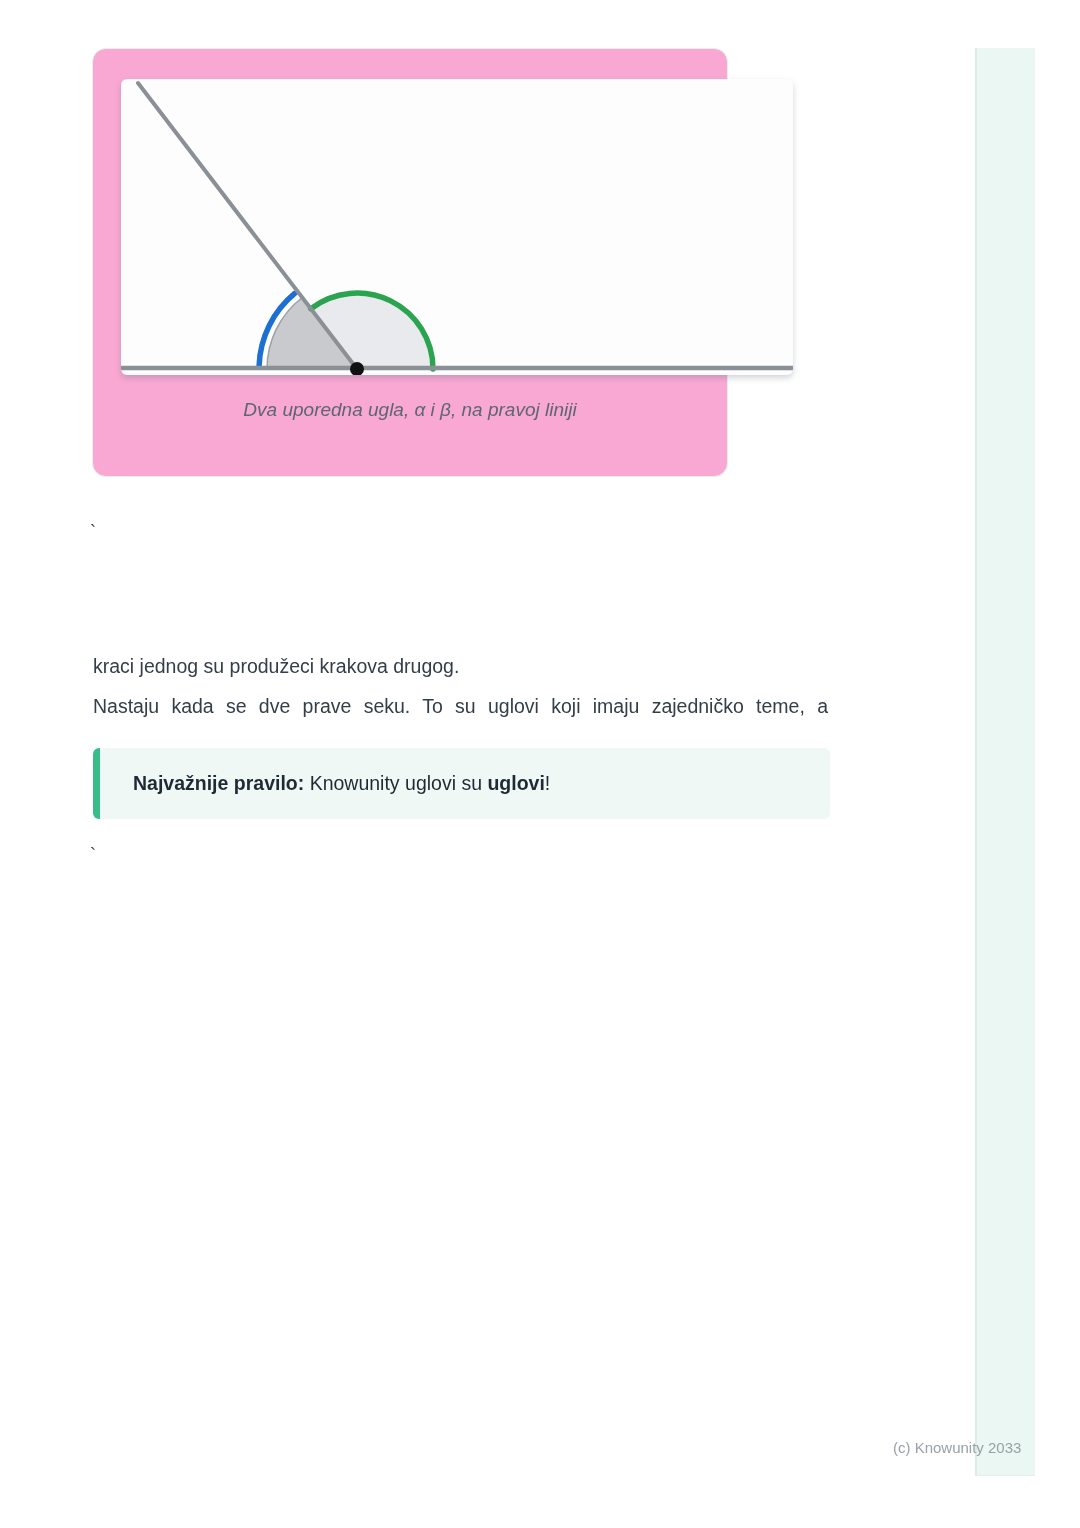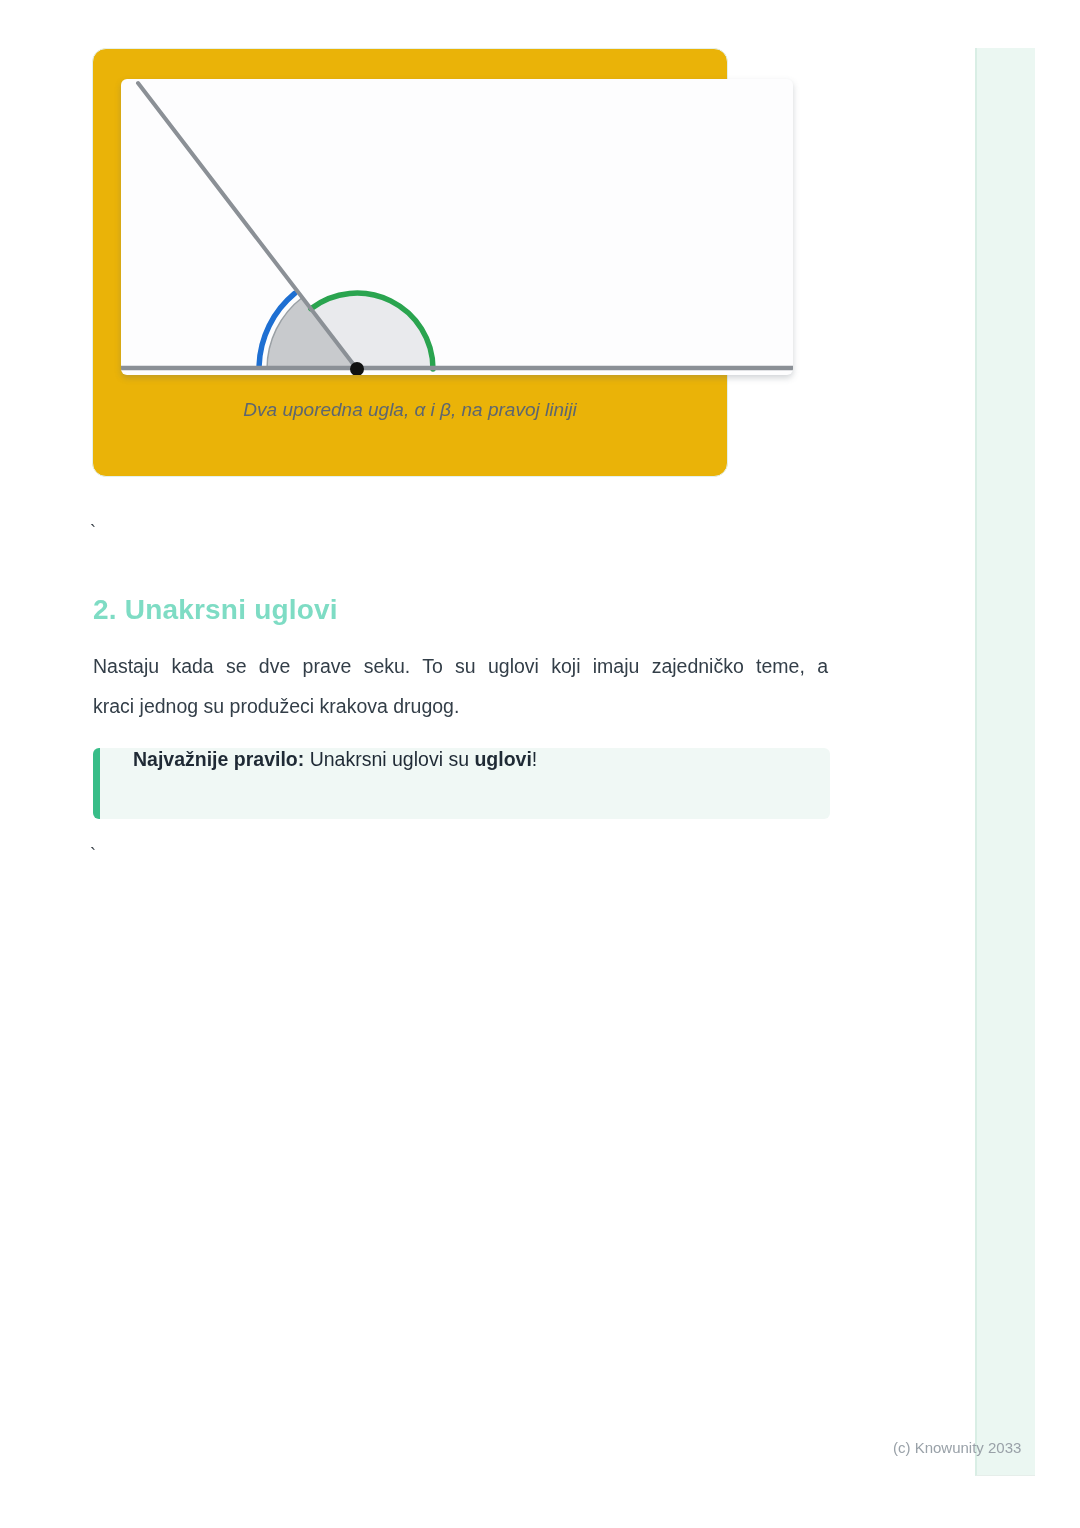--- a/index.html
+++ b/index.html
@@ -4,21 +4,21 @@
 <style>
   html,body{margin:0;padding:0;background:#ffffff;}
   .page{
     position:relative;width:1080px;height:1528px;background:#ffffff;overflow:hidden;
     font-family:"Liberation Sans","DejaVu Sans",sans-serif;
   }
 
   
   .figure-card{
     position:absolute;left:92px;top:48px;width:636px;height:429px;
-    background:#eab308;border:1px solid #e4f1ec;border-radius:14px;box-sizing:border-box;
+    background:#f9a8d4;border:1px solid #e4f1ec;border-radius:14px;box-sizing:border-box;
   }
   .figure-panel{
     position:absolute;left:28px;top:30px;width:672px;height:296px;
     background:#fdfdfe;border-radius:6px;
     box-shadow:0 3px 6px rgba(90,100,110,.28);
   }
   .figure-panel svg{display:block;width:672px;height:296px;border-radius:6px;}
   .figure-caption{
     position:absolute;left:0;right:0;top:350px;text-align:center;
     font-style:italic;font-size:19px;color:#5d6670;
@@ -40,21 +40,21 @@
     position:absolute;left:93px;top:646px;width:735px;margin:0;
     font-size:19.5px;line-height:40px;color:#333e48;
   }
   .para-line{display:block;}
   .para-line.justify{text-align:justify;text-align-last:justify;}
 
   
   .callout{
     position:absolute;left:93px;top:748px;width:737px;height:71px;box-sizing:border-box;
     background:#f0f8f5;border-left:7px solid #38bd88;border-radius:6px;
-    display:flex;align-items:flex-start;padding-left:33px;
+    display:flex;align-items:center;padding-left:33px;
     font-size:19.5px;color:#1f2a35;
   }
   .callout .bold{font-weight:700;}
   .callout span{white-space:pre-wrap;}
 
   
   .side-strip{
     position:absolute;left:975px;top:48px;width:58px;height:1427px;
     background:#ebf7f2;border-left:2px solid #d9eee5;border-bottom:1px solid #e6eeea;
   }
@@ -85,30 +85,29 @@
         <line x1="17" y1="4" x2="236" y2="290" stroke="#8b9096" stroke-width="4" stroke-linecap="round"></line>
 
         <circle cx="236" cy="290" r="7" fill="#111111"></circle>
       </svg>
     </div>
     <div class="figure-caption">Dva uporedna ugla, α i β, na pravoj liniji</div>
   </div>
 
   <div class="stray-tick tick1">`</div>
 
-  <h2 class="section-heading">2. Unakrsni uglovi</h2>
 
   <p class="para">
+    <span class="para-line">kraci jednog su produžeci krakova drugog.</span>
     <span class="para-line justify">Nastaju kada se dve prave seku. To su uglovi koji imaju zajedničko teme, a</span>
-    <span class="para-line">kraci jednog su produžeci krakova drugog.</span>
   </p>
 
   <div class="callout">
     <span class="bold">Najvažnije pravilo:</span>
-      <span> Unakrsni uglovi su </span>
+      <span> Knowunity uglovi su </span>
       <span class="bold">uglovi</span>
       <span>!</span>
   </div>
 
   <div class="stray-tick tick2">`</div>
 
   <div class="side-strip"></div>
 
   <div class="copyright">(c) Knowunity 2033</div>
 

